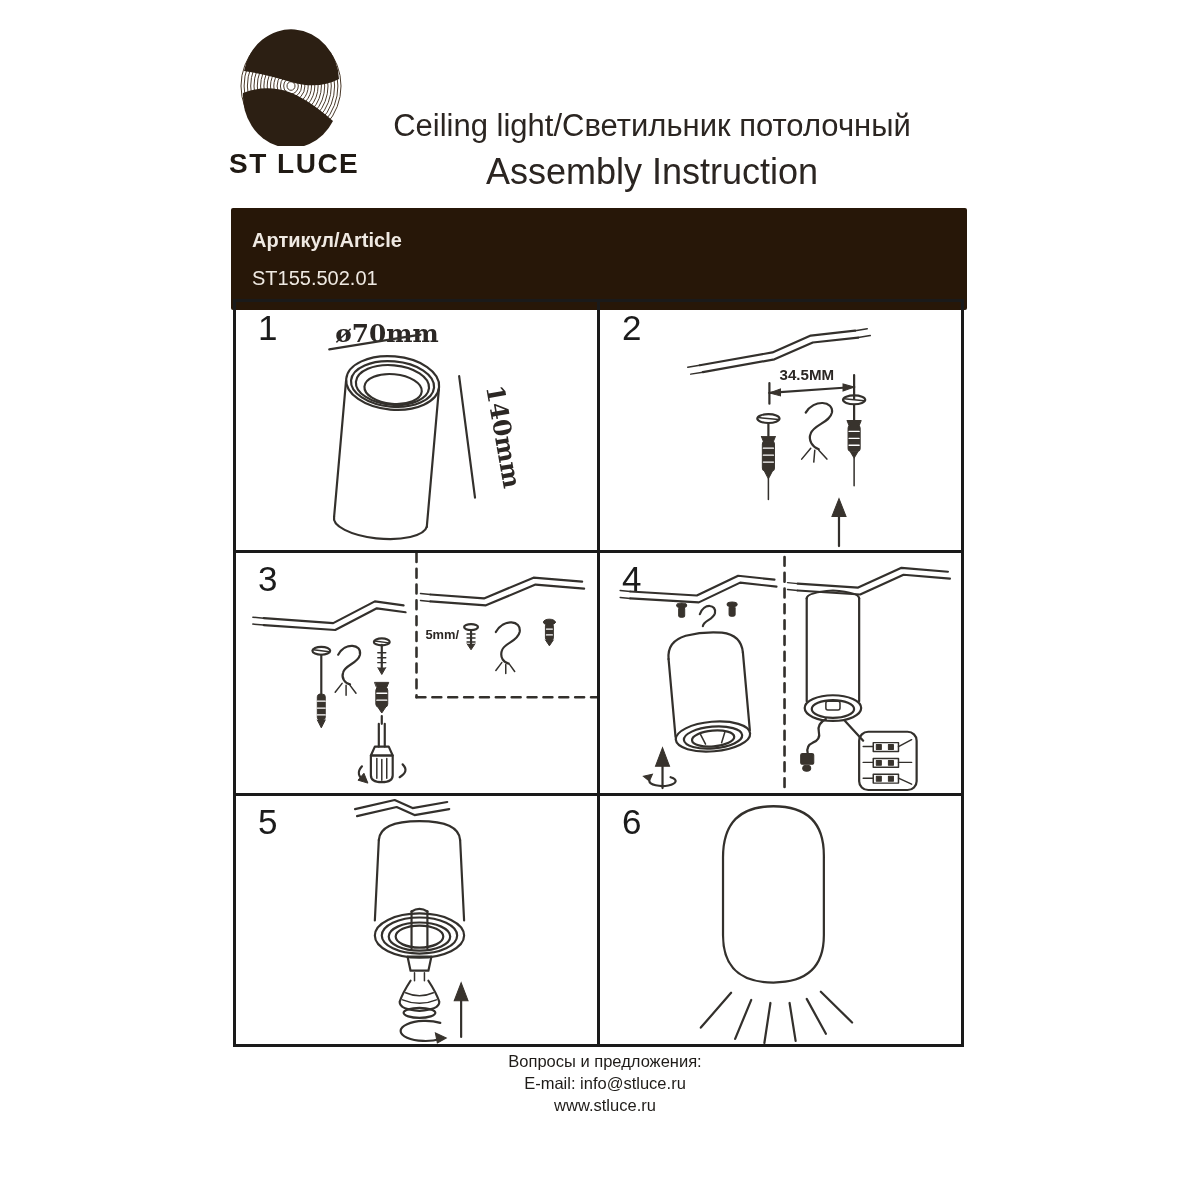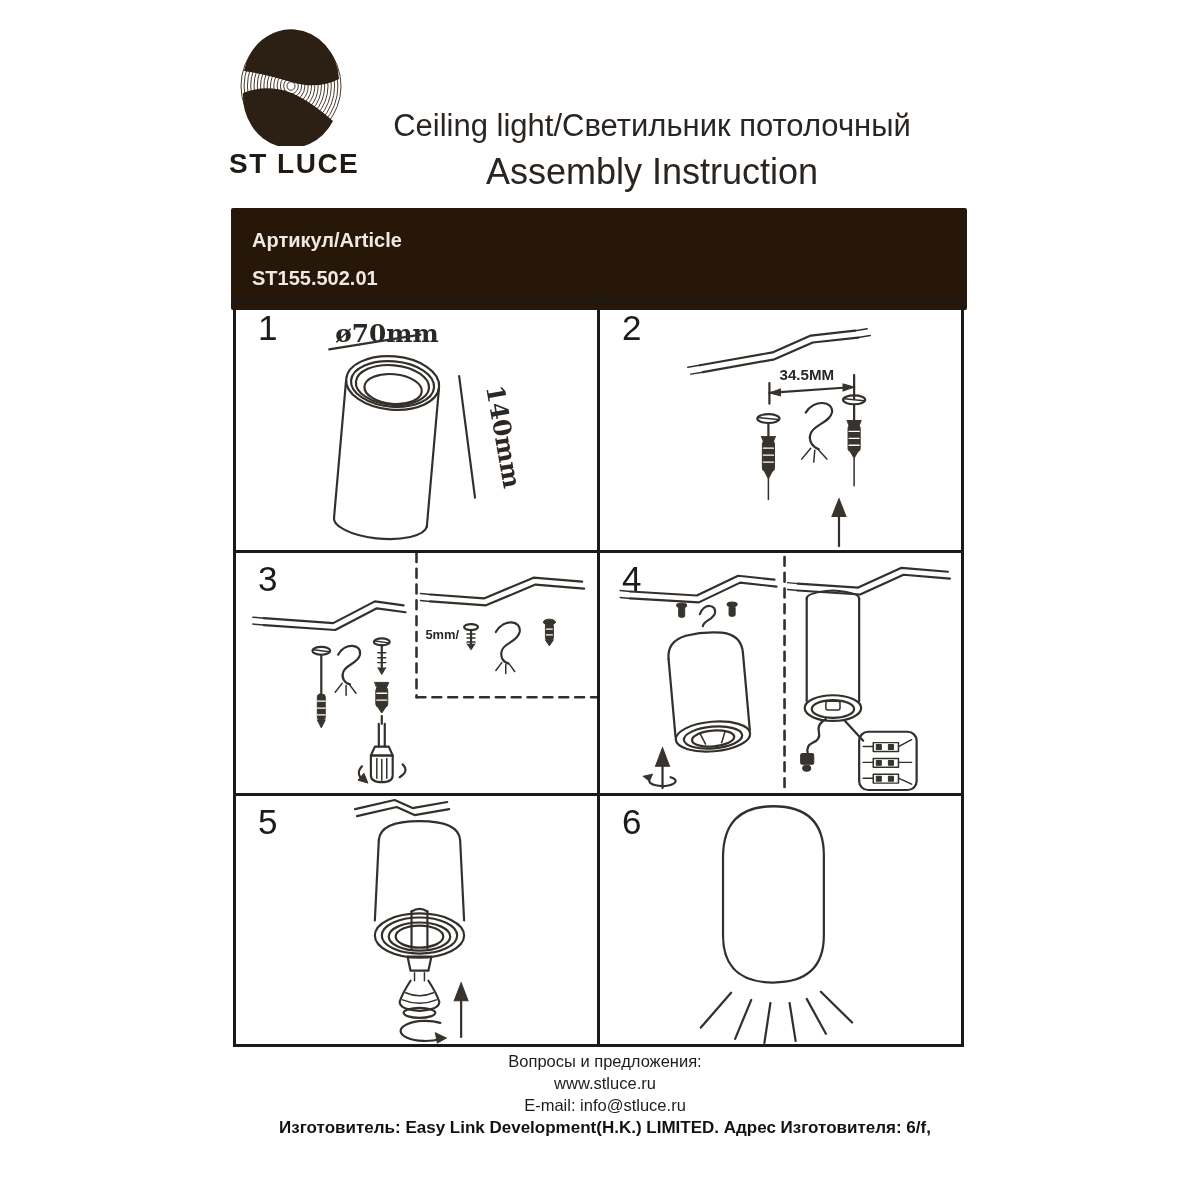--- a/index.html
+++ b/index.html
@@ -11,21 +11,21 @@
   
   .logo{left:238px;top:28px;width:106px;height:118px;}
   .brand{left:229px;top:148px;font-size:28px;font-weight:700;letter-spacing:1.5px;color:#201a14;}
   .titleblock{left:352px;top:56px;width:600px;text-align:center;}
   .title1{font-size:31px;line-height:44px;color:#2b2521;margin-top:48px;}
   .title2{font-size:36px;line-height:40px;color:#2b2521;margin-top:4px;}
   
   .artbox{left:231px;top:184px;width:736px;height:102px;background:#271708;border-radius:2px;
           color:#efe9e2;padding:20px 0 0 21px;box-sizing:border-box;margin-top:24px;}
   .artlabel{font-size:20px;font-weight:700;line-height:24px;}
-  .artvalue{font-size:20px;font-weight:700;line-height:24px;margin-top:14px;}
+  .artvalue{font-size:20px;font-weight:400;line-height:24px;margin-top:14px;}
   
   .grid{left:233px;top:299px;width:731px;height:748px;border:3px solid #1a1a1a;box-sizing:border-box;
         display:grid;grid-template-columns:364px 1fr;grid-template-rows:251px 243px 1fr;}
   .panel{position:relative;border-right:3px solid #1a1a1a;border-bottom:3px solid #1a1a1a;}
   .panel.c2{border-right:none;}
   .panel.r3{border-bottom:none;}
   .stepnum{position:absolute;left:22px;top:6px;font-size:35px;color:#1b1b1b;}
   .panel svg{position:absolute;left:0;top:0;width:100%;height:100%;}
   
   svg.draw line, svg.draw path, svg.draw ellipse, svg.draw rect, svg.draw polyline{
@@ -288,16 +288,15 @@
       <line x1="169" y1="202" x2="163" y2="241"></line>
       <line x1="188" y1="202" x2="194" y2="239"></line>
       <line x1="205" y1="198" x2="224" y2="232"></line>
       <line x1="219" y1="191" x2="250" y2="221"></line>
     </svg>
   </div>
 </div>
 
 <div class="abs footer">
   <div class="fl">Вопросы и предложения:</div>
+  <div class="fl">E-mail: info@stluce.ru</div>
   <div class="fl">www.stluce.ru</div>
-  <div class="fl">E-mail: info@stluce.ru</div>
-  <div class="flb">Изготовитель: Easy Link Development(H.K.) LIMITED. Адрес Изготовителя: 6/f,</div>
 </div>
 
 </body></html>

